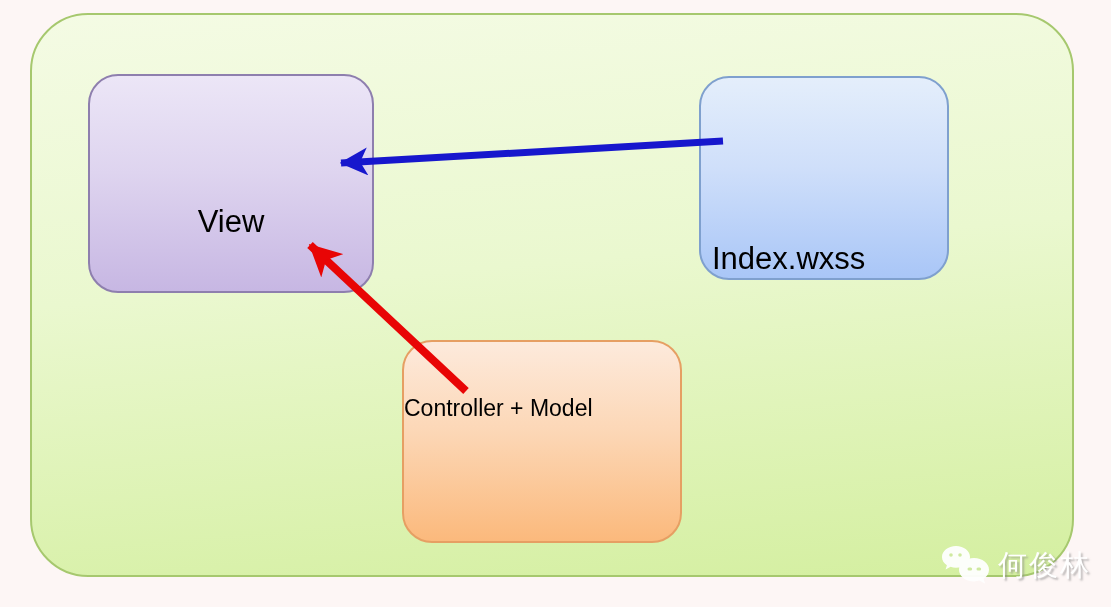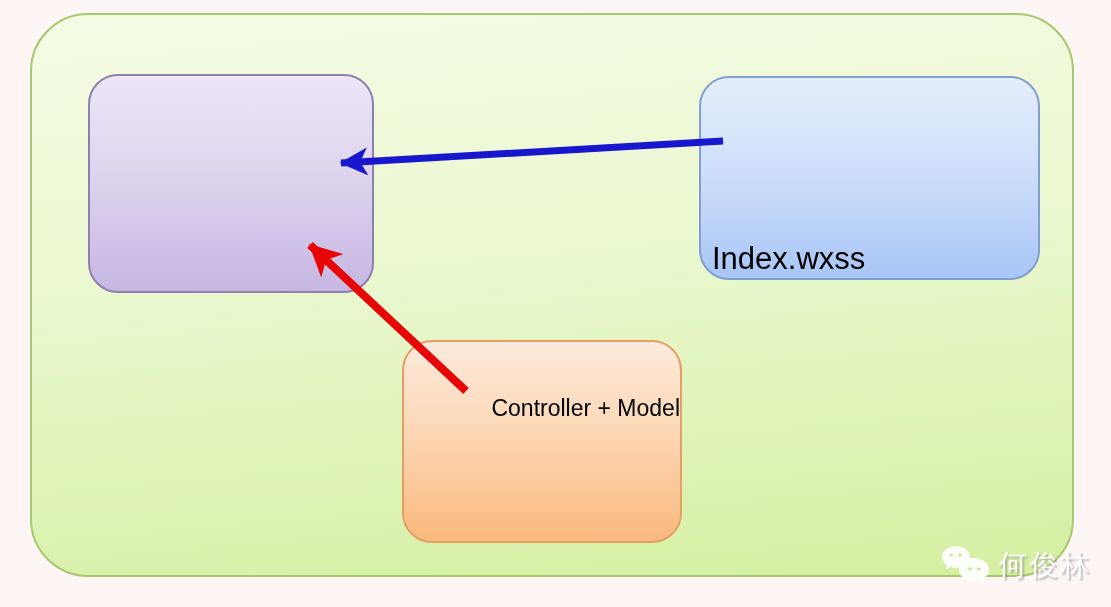--- a/index.html
+++ b/index.html
@@ -23,35 +23,35 @@
   .node{
     position:absolute;border-radius:30px;box-sizing:border-box;
     color:#000;
   }
   .node-view{
     left:88px;top:74px;width:286px;height:219px;
     background:linear-gradient(#ece6f7 0%,#ded4ef 45%,#c7b7e3 100%);
     border:2px solid #8e7fae;
   }
   .node-wxss{
-    left:699px;top:76px;width:341px;height:204px;
+    left:699px;top:76px;width:250px;height:204px;
     background:linear-gradient(#e4eefb 0%,#cfdffa 45%,#a9c6f7 100%);
     border:2px solid #7fa0ce;
   }
   .node-js{
     left:402px;top:340px;width:280px;height:203px;
     background:linear-gradient(#fdeadc 0%,#fcd7b6 45%,#fbb97c 100%);
     border:2px solid #e69f63;
   }
   .line-big{font-size:31px;line-height:40px;white-space:nowrap;}
   .line-small{font-size:23px;line-height:30px;white-space:nowrap;}
   .node-view .l1{position:absolute;left:0;top:126px;width:100%;text-align:center;}
   .node-view .l2{position:absolute;left:0;top:170px;width:100%;text-align:center;transform:translateX(-41px);}
   .node-wxss .l1{position:absolute;left:11px;top:161px;}
-  .node-js .l1{position:absolute;left:0;top:51px;width:100%;text-align:right;}
+  .node-js .l1{position:absolute;left:0;top:51px;width:100%;text-align:left;}
   .node-js .l2{position:absolute;left:0;top:81px;width:100%;text-align:center;}
   
   .node{position:absolute;}
   .node .txt{position:absolute;}
   svg.arrows{position:absolute;left:0;top:0;pointer-events:none;}
   .watermark{
     position:absolute;left:938px;top:536px;width:170px;height:60px;
     display:flex;align-items:center;
   }
   .wm-text{
@@ -61,20 +61,21 @@
   }
 </style>
 </head>
 <body>
 
 <div class="canvas">
 
   <div class="panel"></div>
 
   <div class="node node-view">
+    <div class="txt line-big l1">View</div>
   </div>
 
   <div class="node node-wxss">
     <div class="txt line-big l1">Index.wxss</div>
   </div>
 
   <div class="node node-js">
     <div class="txt line-small l1">Controller + Model</div>
   </div>
 

